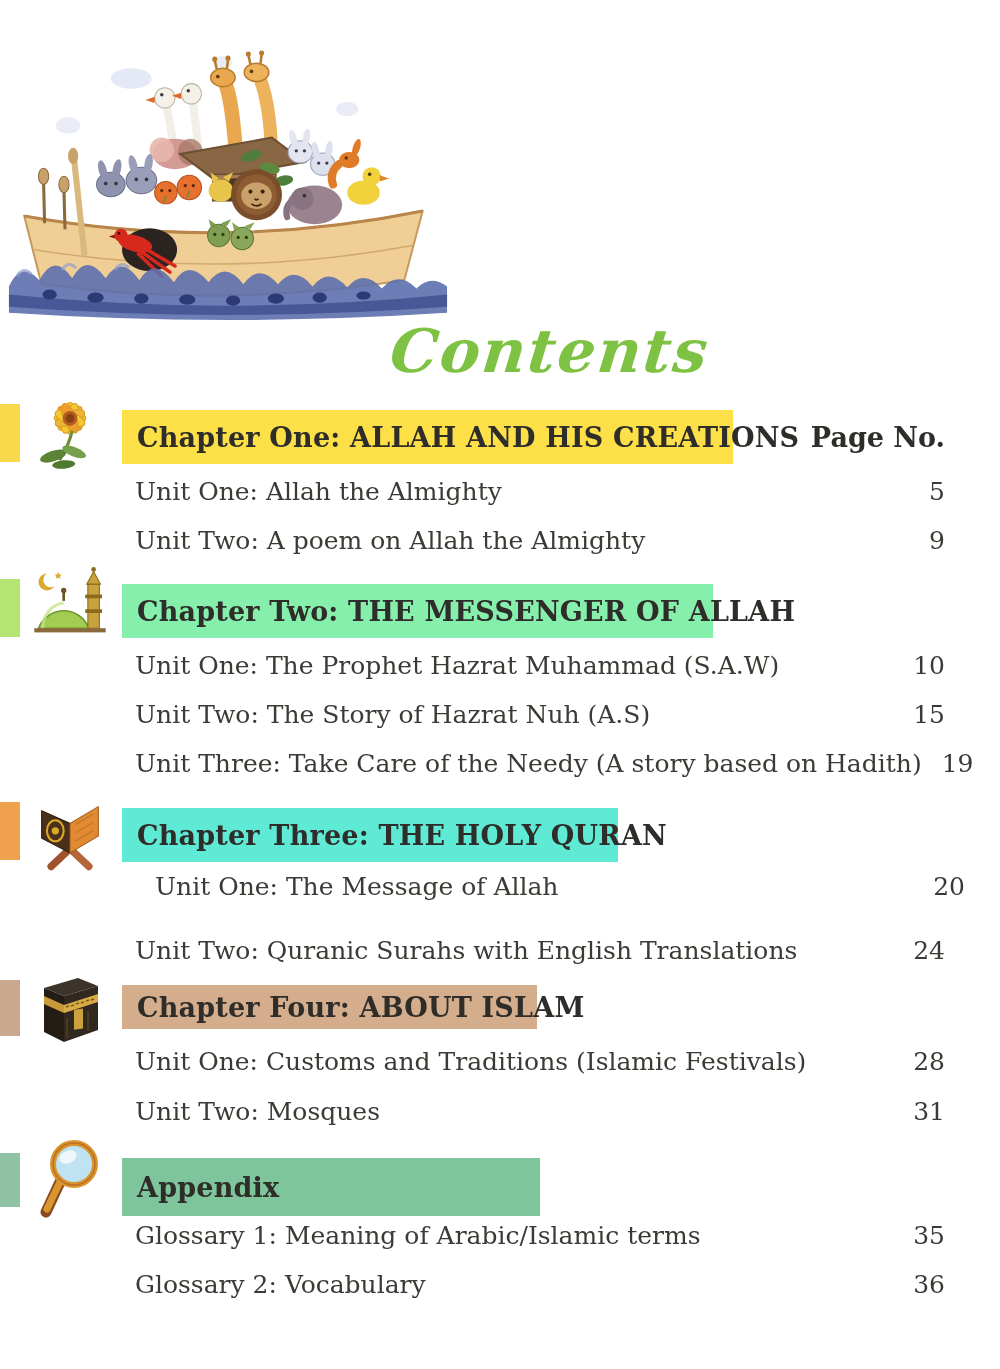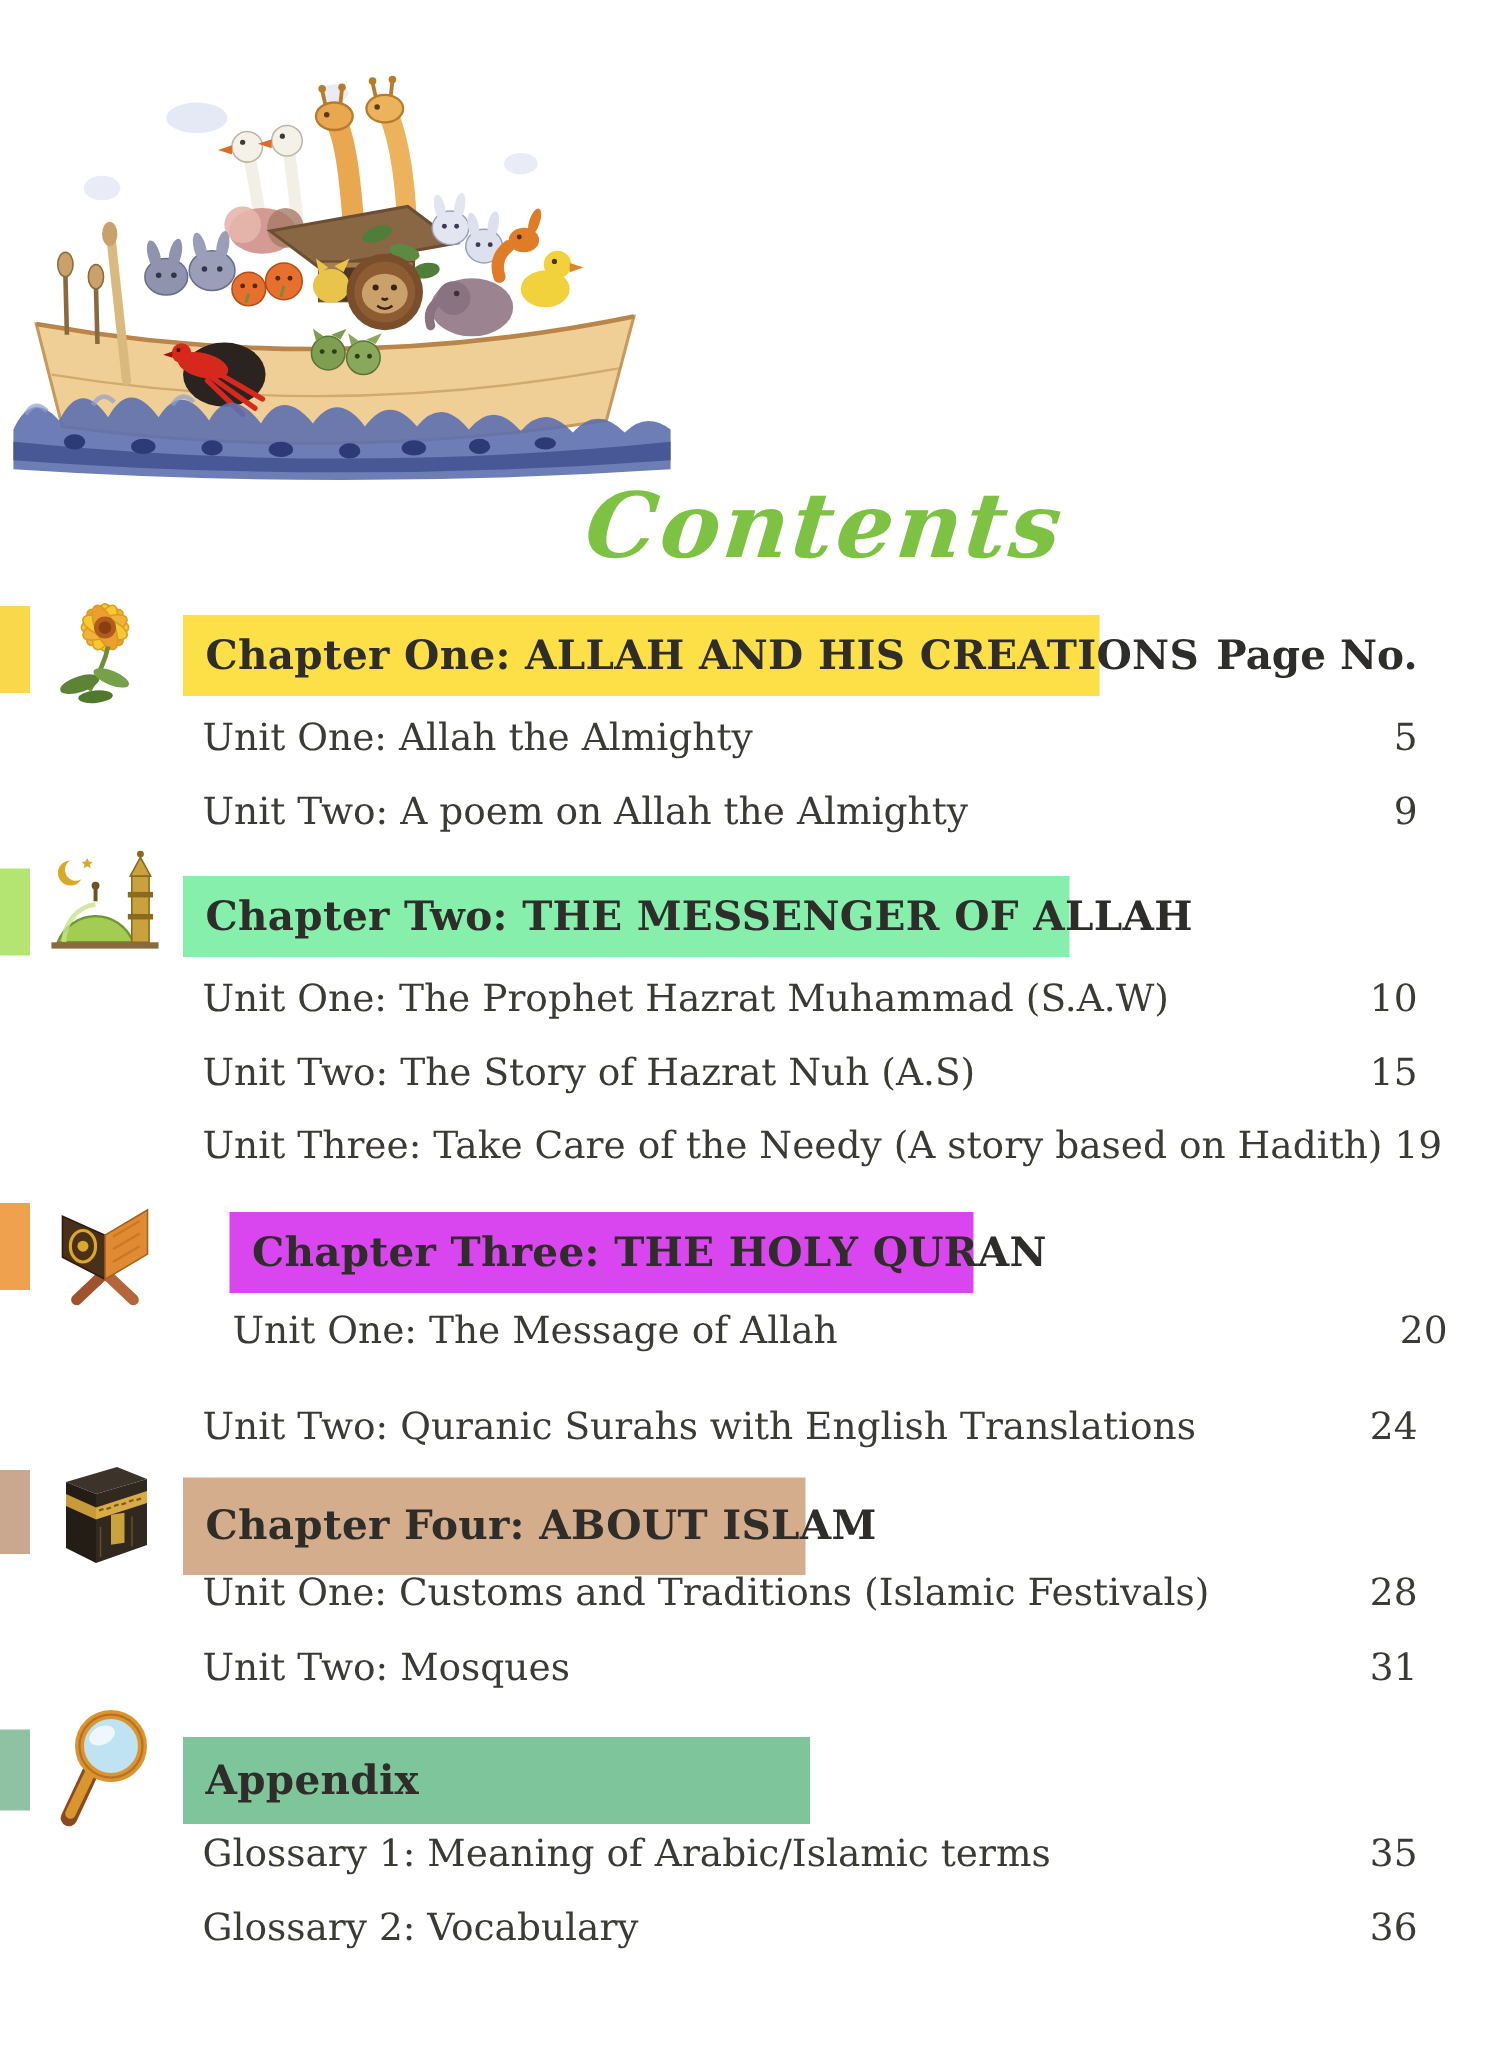--- a/index.html
+++ b/index.html
@@ -36,33 +36,33 @@
     position:absolute;left:122px;display:flex;align-items:center;
     padding-left:15px;box-sizing:border-box;
   }
   .bar .bar-text{
     font-weight:bold;font-size:27px;color:#2e2d29;white-space:nowrap;
     letter-spacing:0.2px;
   }
   .bar.b0{top:410px;height:54px;width:611px;}
   .bar.b1{top:584px;height:54px;width:591px;}
   .bar.b2{top:808px;height:54px;width:496px;}
-  .bar.b3{top:985px;height:65px;width:415px;}
+  .bar.b3{top:985px;height:44px;width:415px;}
   .bar.b4{top:1158px;height:58px;width:418px;}
   
   .pageno-header{
     position:absolute;top:410px;height:54px;right:55px;
     display:flex;align-items:center;
     font-weight:bold;font-size:27px;color:#2e2d29;
   }
   
   .unit{
     position:absolute;left:135px;width:810px;
     display:flex;justify-content:space-between;align-items:baseline;
-    font-size:25px;color:#3b3a35;white-space:nowrap;
+    font-size:25px;color:#3b3a35;white-space:nowrap;gap:12px;
   }
   .unit .pg{margin-left:8px;}
   .u0{top:477px;} .u1{top:526px;}
   .u2{top:651px;} .u3{top:700px;} .u4{top:749px;}
   .u5{top:872px;margin-left:20px;} .u6{top:936px;}
   .u7{top:1047px;} .u8{top:1097px;}
   .u9{top:1221px;} .u10{top:1270px;}
 </style>
 </head>
 <body>
@@ -295,21 +295,21 @@
 
 <div class="bar b0" style="background-color: #fde047;">
   <span class="bar-text">Chapter One: ALLAH AND HIS CREATIONS</span>
 </div>
 <div class="pageno-header">Page No.</div>
 
 <div class="bar b1" style="background-color: #86efac;">
   <span class="bar-text">Chapter Two: THE MESSENGER OF ALLAH</span>
 </div>
 
-<div class="bar b2" style="background-color: #d946ef; margin-left: 31px;">
+<div class="bar b2" style="background-color: #5eead4;">
   <span class="bar-text">Chapter Three: THE HOLY QURAN</span>
 </div>
 
 <div class="bar b3" style="background-color: rgb(212, 173, 141);">
   <span class="bar-text">Chapter Four: ABOUT ISLAM</span>
 </div>
 
 <div class="bar b4" style="background-color: rgb(127, 197, 156);">
   <span class="bar-text">Appendix</span>
 </div>

